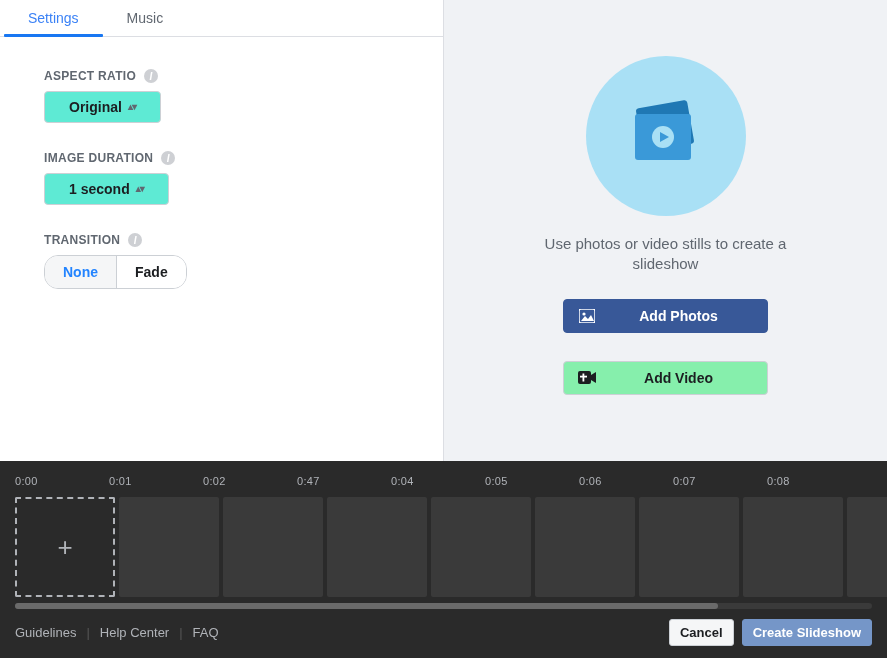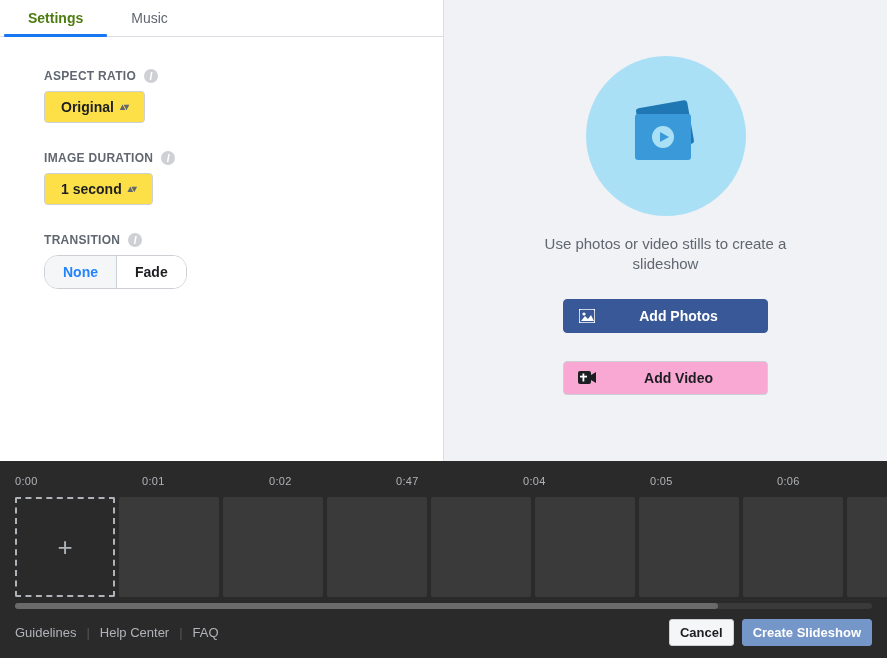--- a/index.html
+++ b/index.html
@@ -1,44 +1,44 @@
 <!DOCTYPE html>
 <html><head>
   <meta charset="utf-8">
   <style>
     * { box-sizing: border-box; margin: 0; padding: 0; font-family: -apple-system, BlinkMacSystemFont, "Segoe UI", Helvetica, Arial, sans-serif; }
     body { width: 887px; height: 658px; background: #fff; display: flex; flex-direction: column; overflow: hidden; }
     .top { display: flex; flex: 1; min-height: 0; }
     .left { width: 444px; border-right: 1px solid #dcdee3; display: flex; flex-direction: column; }
     .tabs { display: flex; border-bottom: 1px solid #dcdee3; padding: 0 4px; }
     .tab { padding: 10px 24px 10px; font-size: 14px; color: #606770; cursor: pointer; position: relative; }
-    .tab.active { color: #4d7c0f; font-weight: 700; }
+    .tab.active { color: #3b82f6; font-weight: 400; }
     .tab.active::after { content: ""; position: absolute; left: 0; right: 0; bottom: -1px; height: 3px; background: #1877f2; border-radius: 1px; }
     .panel { padding: 32px 44px; }
     .field { margin-bottom: 28px; }
     .field-label { display: flex; align-items: center; font-size: 12px; font-weight: 700; letter-spacing: .3px; color: #606770; text-transform: uppercase; margin-bottom: 8px; }
     .info-icon { width: 14px; height: 14px; border-radius: 50%; background: #ced0d4; color: #fff; display: inline-flex; align-items: center; justify-content: center; font-size: 10px; font-style: italic; font-weight: 700; margin-left: 8px; }
-    .select { display: inline-flex; align-items: center; background: #fde047; border: 1px solid #ccd0d5; border-radius: 4px; padding: 7px 16px; font-size: 14px; color: #1c1e21; font-weight: 600; cursor: pointer; }
+    .select { display: inline-flex; align-items: center; background: #5eead4; border: 1px solid #ccd0d5; border-radius: 4px; padding: 7px 24px; font-size: 14px; color: #1c1e21; font-weight: 600; cursor: pointer; }
     .select .caret { margin-left: 6px; font-size: 10px; line-height: 1; color: #606770; letter-spacing: -1px; }
     .seg { display: inline-flex; border: 1px solid #ccd0d5; border-radius: 14px; overflow: hidden; }
     .seg-btn { padding: 8px 18px; font-size: 14px; font-weight: 600; background: #fff; color: #1c1e21; cursor: pointer; border-left: 1px solid #ccd0d5; }
     .seg-btn:first-child { border-left: none; }
     .seg-btn.active { background: #f5f6f7; color: #2384ff; }
     .right { flex: 1; background: #f0f2f5; display: flex; flex-direction: column; align-items: center; padding-top: 56px; }
     .illus-circle { width: 160px; height: 160px; border-radius: 50%; background: #a9e0f5; display: flex; align-items: center; justify-content: center; }
     .subtitle { margin-top: 18px; color: #606770; font-size: 15px; text-align: center; line-height: 1.35; max-width: 280px; }
     .btns { margin-top: 24px; width: 205px; display: flex; flex-direction: column; gap: 28px; }
     .btn { display: flex; align-items: center; border-radius: 4px; font-size: 14px; font-weight: 700; padding: 8px 14px; cursor: pointer; }
     .btn-primary { background: #385898; color: #fff; border: 1px solid #385898; }
-    .btn-secondary { background: #f9a8d4; color: #1c1e21; border: 1px solid #ccd0d5; }
+    .btn-secondary { background: #86efac; color: #1c1e21; border: 1px solid #ccd0d5; }
     .btn .btn-icon { width: 18px; display: flex; align-items: center; justify-content: center; margin-right: 8px; }
     .btn .btn-label { flex: 1; text-align: center; }
     .timeline { background: #2a2a2a; color: #b0b3b8; width: 100%; }
     .time-row { display: flex; padding: 14px 15px 4px; font-size: 11px; letter-spacing: .3px; }
-    .tick { width: 127px; flex-shrink: 0; }
+    .tick { width: 94px; flex-shrink: 0; }
     .tick:last-child { width: auto; }
     .frames { display: flex; gap: 4px; padding: 6px 15px 4px; }
     .frame { width: 100px; height: 100px; background: #3a3a3a; border-radius: 2px; flex-shrink: 0; }
     .frame.add { border: 2px dashed #b0b3b8; background: transparent; display: flex; align-items: center; justify-content: center; cursor: pointer; }
     .plus { font-size: 26px; color: #b0b3b8; font-weight: 300; line-height: 1; }
     .scroll-track { margin: 2px 15px 0; height: 6px; background: #3a3a3a; border-radius: 3px; position: relative; }
     .scroll-thumb { position: absolute; left: 0; width: 82%; height: 100%; background: #6a6a6a; border-radius: 3px; }
     .footer { display: flex; align-items: center; padding: 10px 15px 12px; font-size: 13px; gap: 28px; }
     .footer-links { display: flex; align-items: center; color: #b0b3b8; }
     .footer-link { cursor: pointer; }

